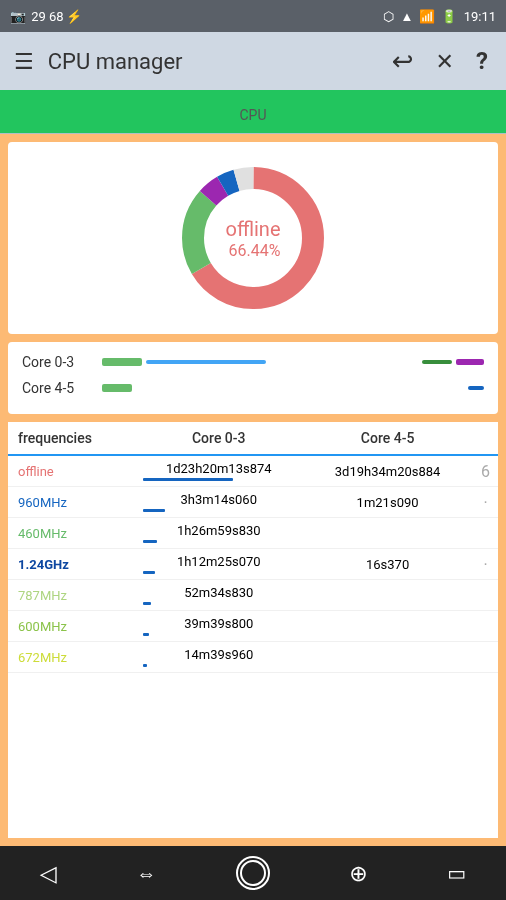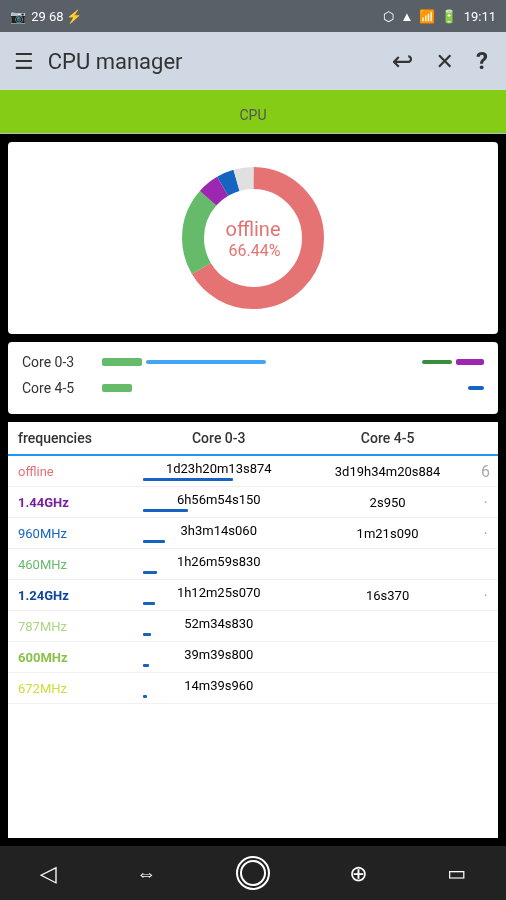--- a/index.html
+++ b/index.html
@@ -43,21 +43,21 @@
     }
     .toolbar-icon {
       font-size: 22px;
       color: #333;
       cursor: pointer;
       padding: 4px;
     }
 
     
     .tab-bar {
-      background: #84cc16;
+      background: #22c55e;
       display: flex;
       height: 44px;
       align-items: flex-end;
       border-bottom: 1px solid #b0bec5;
     }
     .tab {
       flex: 1;
       text-align: center;
       padding: 10px 0 8px;
       font-size: 14px;
@@ -68,21 +68,21 @@
       top: 1px;
     }
     .tab.active {
       color: #222;
       border-bottom: 3px solid #2196f3;
       font-weight: 500;
     }
 
     
     .main-content {
-      background: #000000;
+      background: #fdba74;
       padding: 8px;
       display: flex;
       flex-direction: column;
       gap: 8px;
       height: calc(900px - 32px - 58px - 44px - 54px);
       overflow: hidden;
     }
 
     
     .donut-card {
@@ -308,33 +308,20 @@
       1d23h20m13s874
       <span class="col-bar" style="width:90px;display:block;"></span>
     </td>
     <td>
       3d19h34m20s884
     </td>
     <td style="color:#aaa;font-size:16px;">6</td>
   </tr>
           <tr>
     <td>
-      <span style="color:#7b1fa2;font-weight:bold">1.44GHz</span>
-    </td>
-    <td>
-      6h56m54s150
-      <span class="col-bar" style="width:45px;display:block;"></span>
-    </td>
-    <td>
-      2s950
-    </td>
-    <td style="color:#aaa;font-size:16px;">·</td>
-  </tr>
-          <tr>
-    <td>
       <span style="color:#1565c0;font-weight:normal">960MHz</span>
     </td>
     <td>
       3h3m14s060
       <span class="col-bar" style="width:22px;display:block;"></span>
     </td>
     <td>
       1m21s090
     </td>
     <td style="color:#aaa;font-size:16px;">·</td>
@@ -373,21 +360,21 @@
       52m34s830
       <span class="col-bar" style="width:8px;display:block;"></span>
     </td>
     <td>
       
     </td>
     <td style="color:#aaa;font-size:16px;"></td>
   </tr>
           <tr>
     <td>
-      <span style="color:#8bc34a;font-weight:bold">600MHz</span>
+      <span style="color:#8bc34a;font-weight:normal">600MHz</span>
     </td>
     <td>
       39m39s800
       <span class="col-bar" style="width:6px;display:block;"></span>
     </td>
     <td>
       
     </td>
     <td style="color:#aaa;font-size:16px;"></td>
   </tr>

